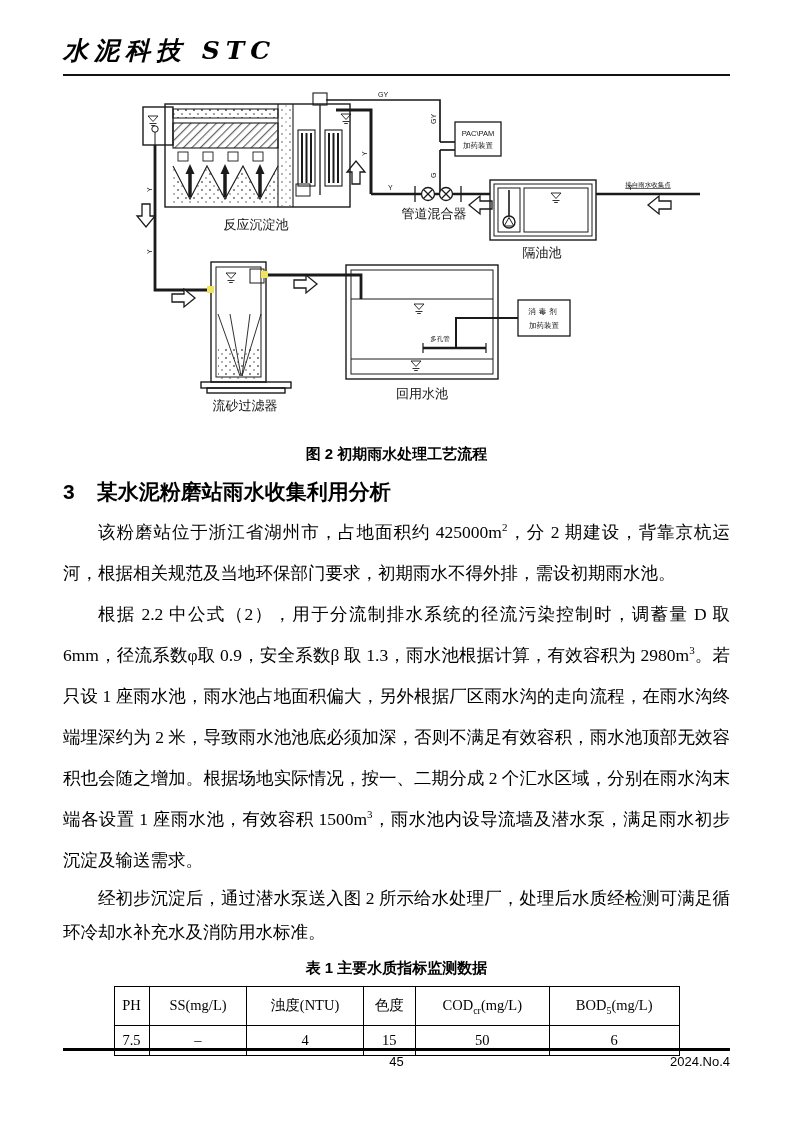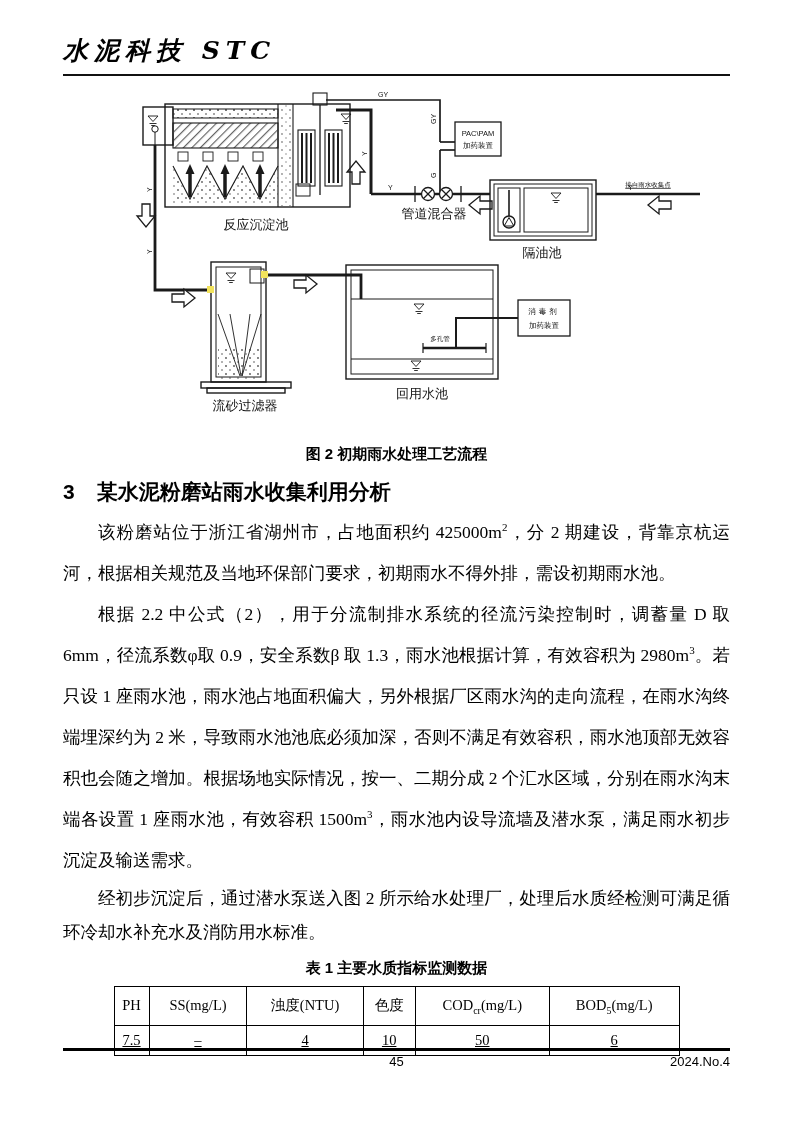--- a/index.html
+++ b/index.html
@@ -26,21 +26,21 @@
   
   .para{font-size:17.5px;line-height:41px;text-align:justify;text-indent:2em;margin:0;}
   .para.tight{line-height:34px;}
   sup{font-size:11px;line-height:0;}
 
   
   .table-caption{text-align:center;font-size:15px;font-family:"Liberation Sans",sans-serif;font-weight:bold;margin-top:10px;}
   table.data{border-collapse:collapse;margin:8px auto 0 auto;width:566px;}
   table.data th,table.data td{border:1.6px solid #000;text-align:center;font-weight:normal;font-size:14.5px;font-family:"Liberation Serif",serif;}
   table.data th{height:36px;}
-  table.data td{height:27px;text-decoration:underline;}
+  table.data td{height:27px;}
   sub{font-size:10px;}
 
   
   .footer{position:absolute;left:63px;right:63px;top:1048px;}
   .footer-rule{border:none;border-top:3px solid #000;margin:0;}
   .footer-row{position:relative;height:22px;font-family:"Liberation Sans",sans-serif;font-size:13px;}
   .footer-page{position:absolute;left:50%;transform:translateX(-50%);top:3px;}
   .footer-issue{position:absolute;right:0;top:3px;}
 </style>
 </head>
@@ -253,21 +253,21 @@
         <th><span>色度</span><sub></sub><span></span></th>
         <th><span>COD</span><sub>cr</sub><span>(mg/L)</span></th>
         <th><span>BOD</span><sub>5</sub><span>(mg/L)</span></th>
       </tr>
     </thead>
     <tbody>
       <tr>
         <td>7.5</td>
         <td>–</td>
         <td>4</td>
-        <td>10</td>
+        <td>15</td>
         <td>50</td>
         <td>6</td>
       </tr>
     </tbody>
   </table>
 
 </div>
 
 <div class="footer">
   <hr class="footer-rule">

